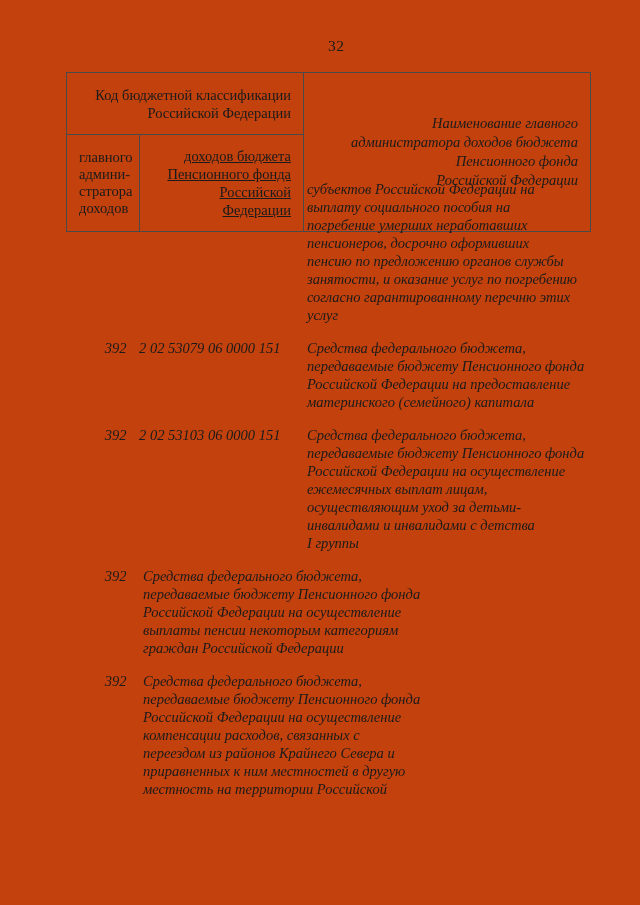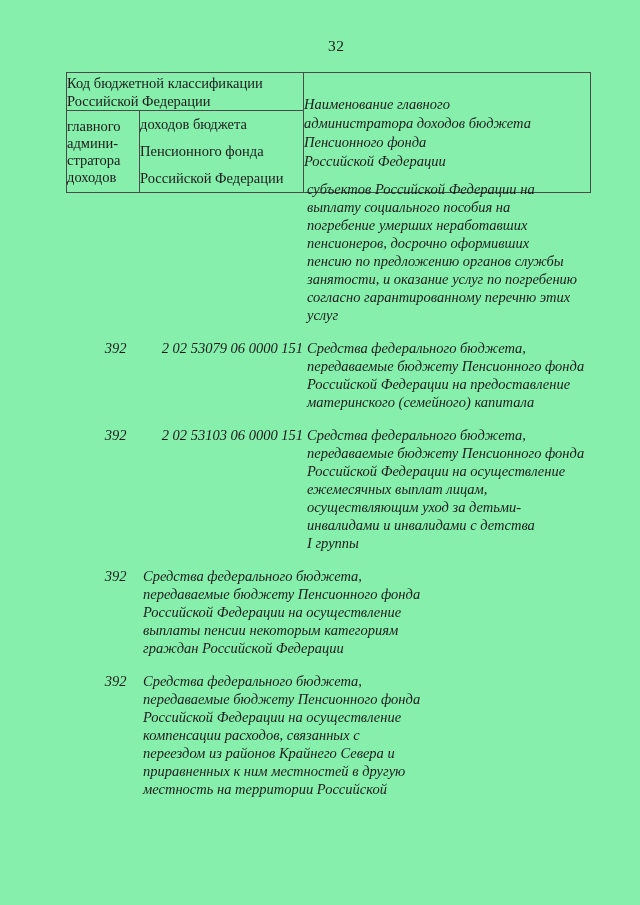--- a/index.html
+++ b/index.html
@@ -4,21 +4,21 @@
 <style>
   html, body {
     margin: 0;
     padding: 0;
     background: #ffffff;
   }
   .page {
     position: relative;
     width: 640px;
     height: 905px;
-    background: #86efac;
+    background: #c2410c;
     font-family: "Liberation Serif", serif;
     color: #1b1b1b;
     overflow: hidden;
   }
   .page-number {
     position: absolute;
     top: 37px;
     left: 328px;
     font-size: 15.5px;
     letter-spacing: 0.5px;
@@ -26,37 +26,38 @@
   table.class-table {
     position: absolute;
     left: 66px;
     top: 72px;
     width: 524px;
     border-collapse: collapse;
     table-layout: fixed;
   }
   table.class-table td {
     border: 1px solid #4a4a4a;
-    padding: 0;
+    padding: 12px;
     font-size: 14.5px;
-    text-align: left;
+    text-align: right;
     vertical-align: middle;
     white-space: pre-line;
   }
   td.cell-group {
     height: 37px;
     line-height: 18px;
   }
   td.cell-admin {
     height: 70px;
     line-height: 17px;
     margin-top: 36px;
   }
   td.cell-income {
-    line-height: 27px;
+    line-height: 18px;
+    text-decoration: underline;
   }
   td.cell-name {
     line-height: 19px;
     font-style: italic;
   }
   .body-rows {
     position: absolute;
     left: 66px;
     top: 180px;
     width: 560px;
@@ -71,21 +72,21 @@
   }
   .cell-code-admin {
     width: 47px;
     padding-left: 26px;
     text-align: center;
     flex: none;
     white-space: nowrap;
   }
   .cell-code-income {
     width: 164px;
-    text-align: right;
+    text-align: left;
     flex: none;
     white-space: nowrap;
   }
   .cell-desc {
     width: 300px;
     padding-left: 4px;
     flex: none;
     white-space: pre-line;
     text-align: left;
   }

